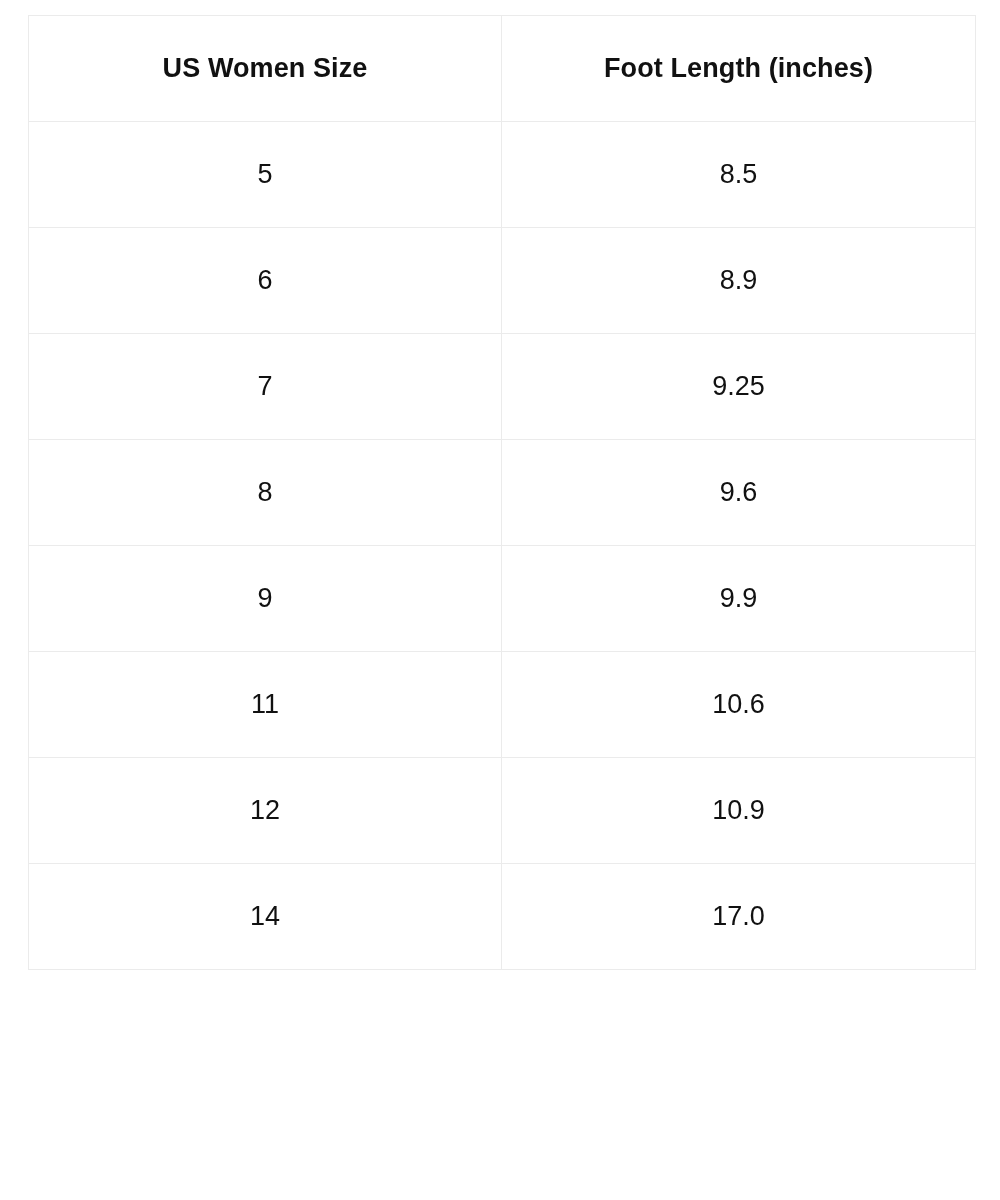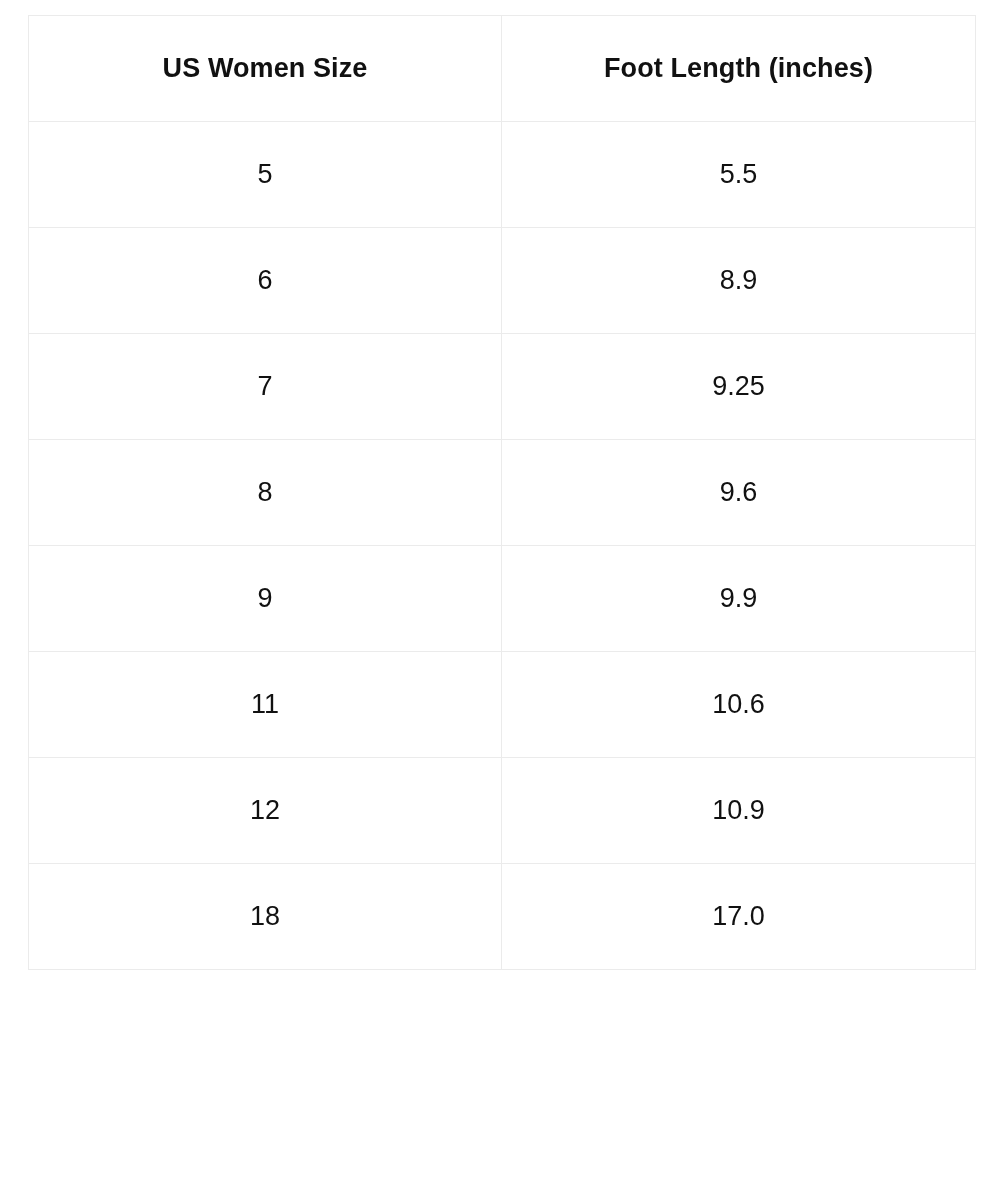--- a/index.html
+++ b/index.html
@@ -64,21 +64,21 @@
     </colgroup>
     <thead>
       <tr>
         <th>US Women Size</th>
         <th>Foot Length (inches)</th>
       </tr>
     </thead>
     <tbody>
       <tr>
         <td>5</td>
-        <td>5.5</td>
+        <td>8.5</td>
       </tr>
       <tr>
         <td>6</td>
         <td>8.9</td>
       </tr>
       <tr>
         <td>7</td>
         <td>9.25</td>
       </tr>
       <tr>
@@ -91,18 +91,18 @@
       </tr>
       <tr>
         <td>11</td>
         <td>10.6</td>
       </tr>
       <tr>
         <td>12</td>
         <td>10.9</td>
       </tr>
       <tr>
-        <td>18</td>
+        <td>14</td>
         <td>17.0</td>
       </tr>
     </tbody>
   </table>
 </div>
 
 </body></html>

